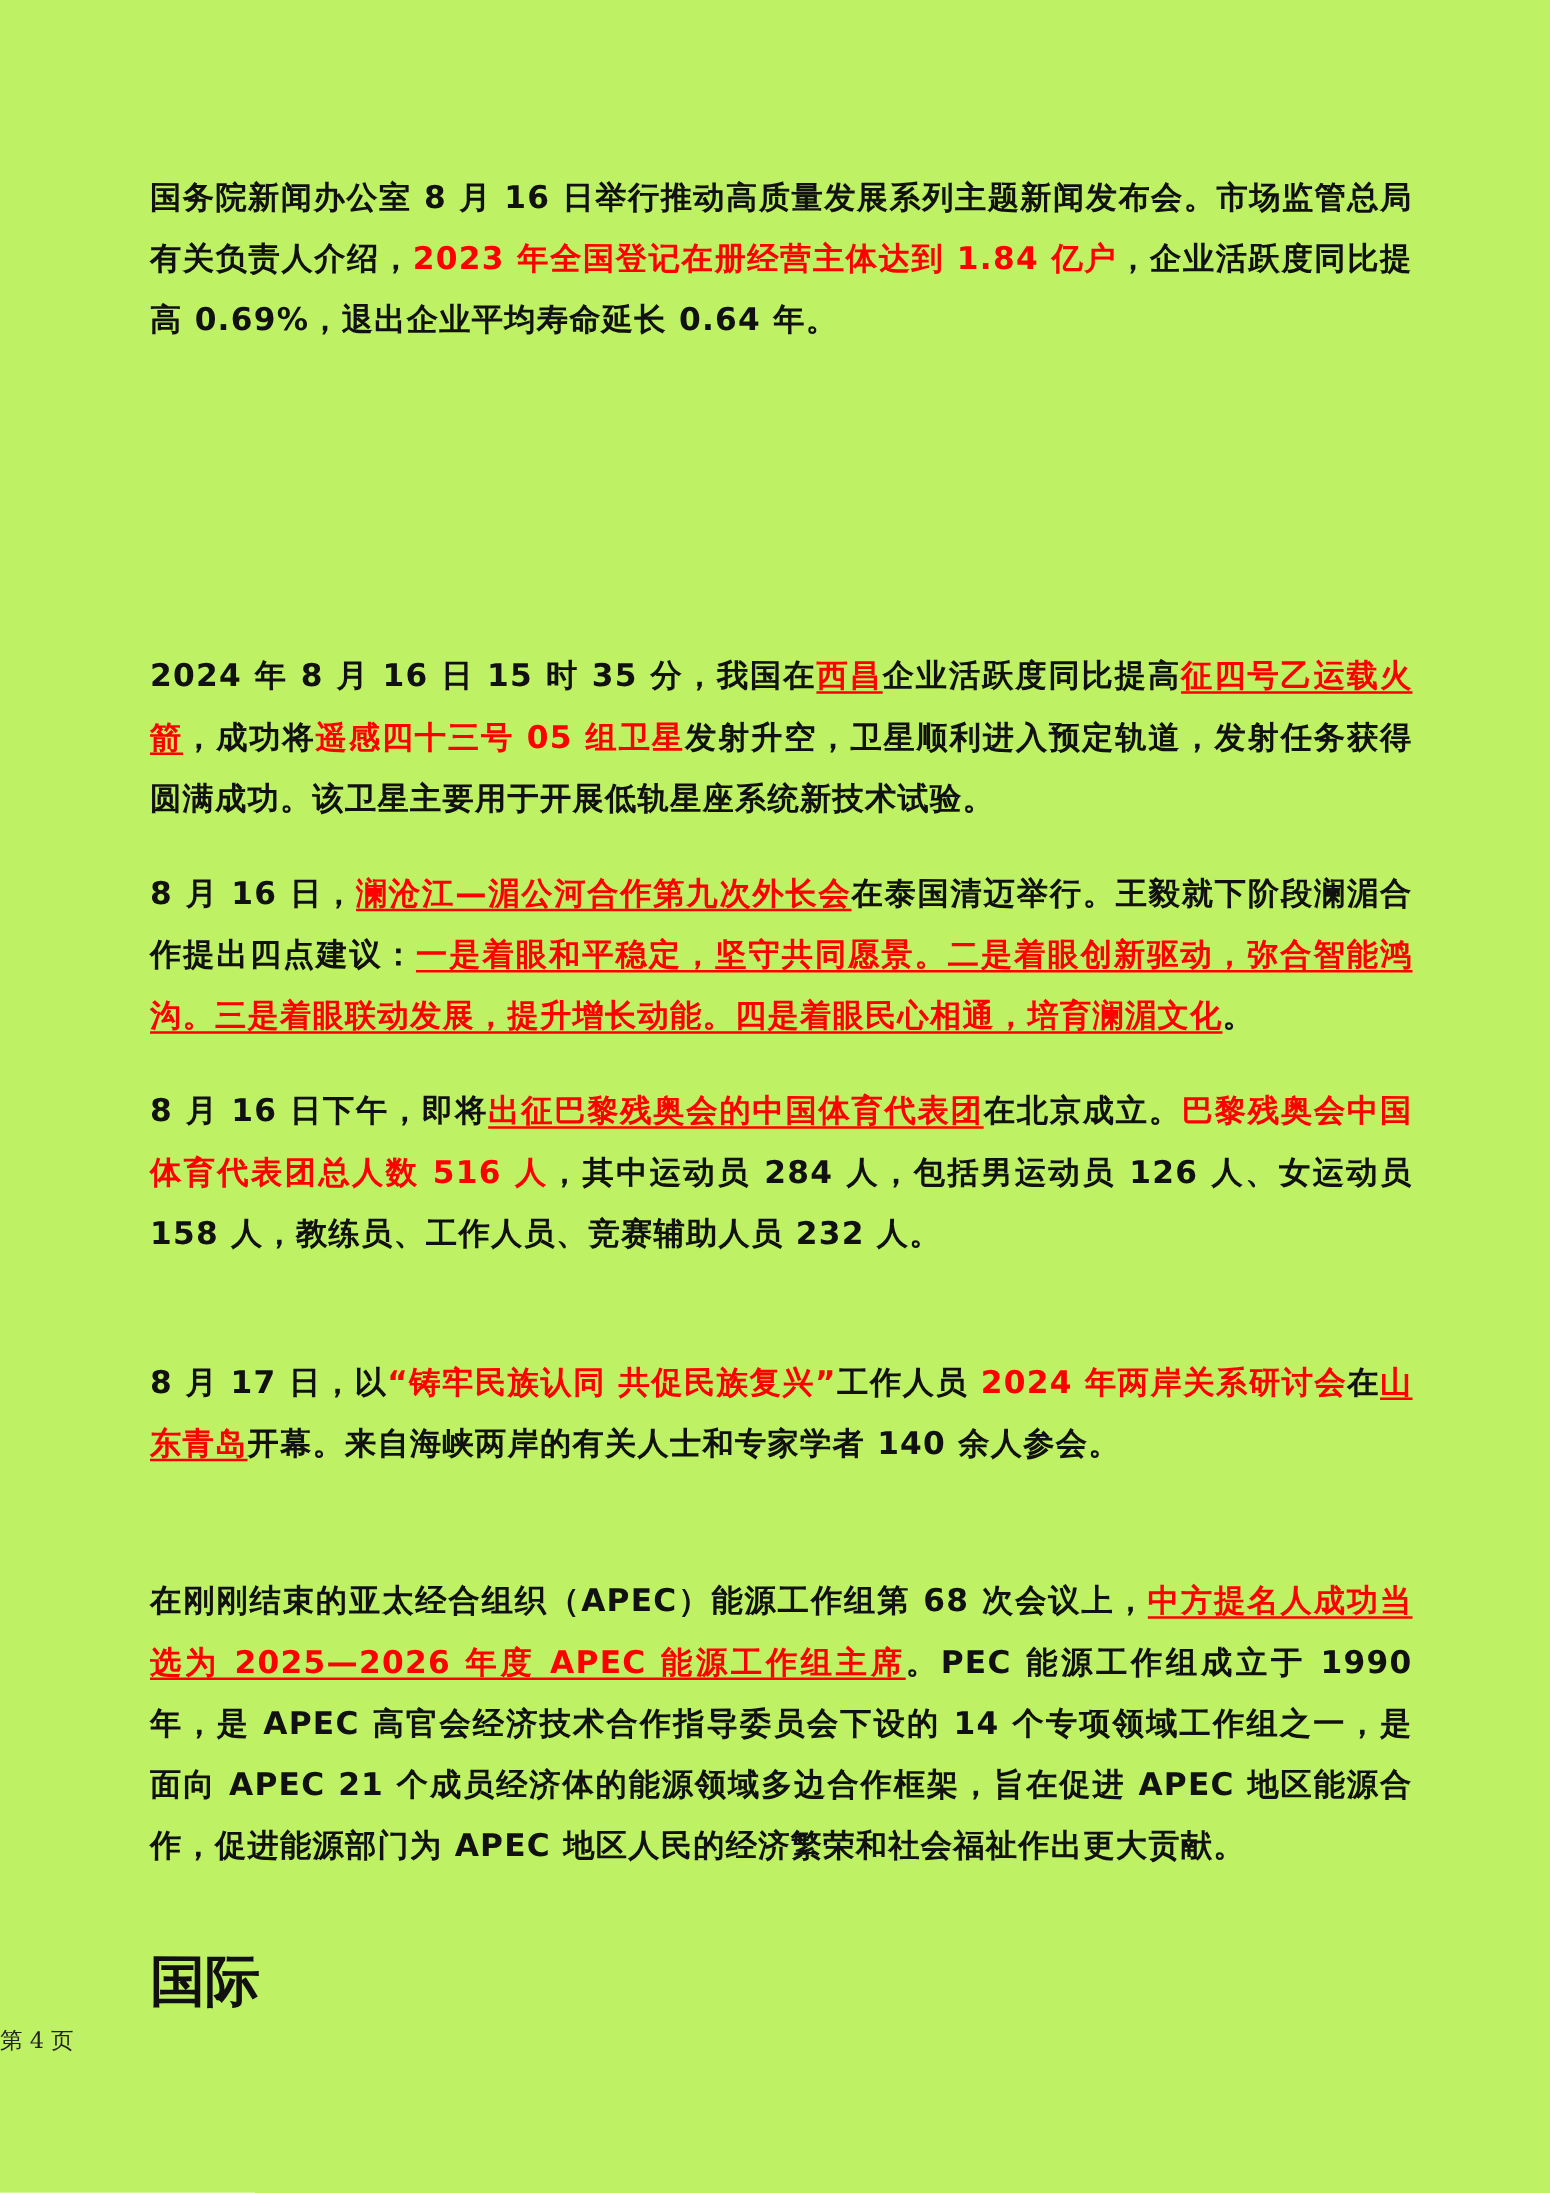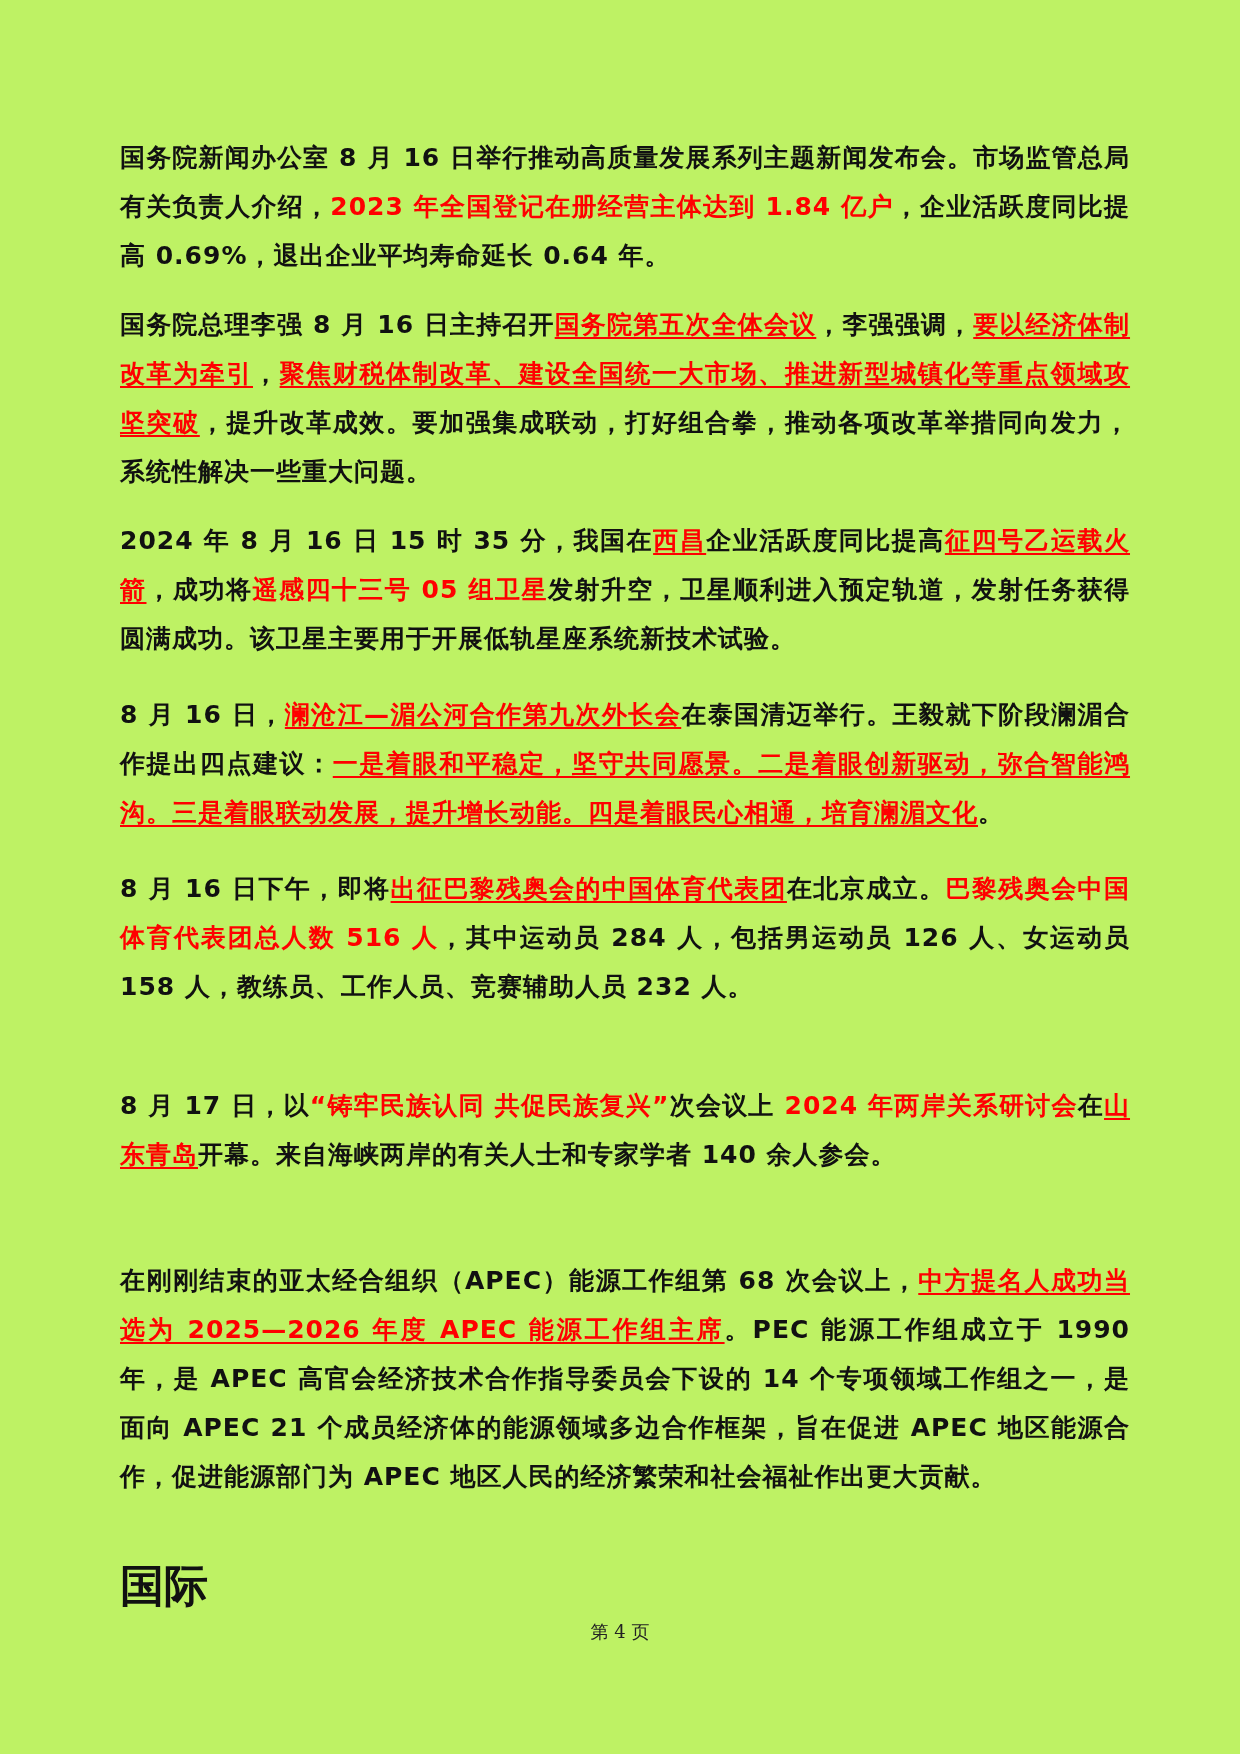--- a/index.html
+++ b/index.html
@@ -28,36 +28,35 @@
     font-weight: bold;
     font-size: 44px;
     line-height: 48px;
     color: #111111;
     margin: 0;
   }
   .footer {
     position: absolute;
     left: 0; width: 1240px;
     top: 1620px;
-    text-align: center;
+    text-align: left;
     font-family: "DejaVu Serif", "Liberation Serif", serif;
     font-size: 18px;
     color: #222;
   }
 </style>
 </head>
 <body>
 
 <div class="page">
   <p class="para" style="top:133px;"><span class="seg-normal">国务院新闻办公室 8 月 16 日举行推动高质量发展系列主题新闻发布会。市场监管总局有关负责人介绍，</span><span class="seg-red">2023 年全国登记在册经营主体达到 1.84 亿户</span><span class="seg-normal">，企业活跃度同比提高 0.69%，退出企业平均寿命延长 0.64 年。</span></p>
-  <p class="para" style="top:300px;"><span class="seg-normal">国务院总理李强 8 月 16 日主持召开</span><span class="seg-red-u">国务院第五次全体会议</span><span class="seg-normal">，李强强调，</span><span class="seg-red-u">要以经济体制改革为牵引</span><span class="seg-normal">，</span><span class="seg-red-u">聚焦财税体制改革、建设全国统一大市场、推进新型城镇化等重点领域攻坚突破</span><span class="seg-normal">，提升改革成效。要加强集成联动，打好组合拳，推动各项改革举措同向发力，系统性解决一些重大问题。</span></p>
   <p class="para" style="top:516px;"><span class="seg-normal">2024 年 8 月 16 日 15 时 35 分，我国在</span><span class="seg-red-u">西昌</span><span class="seg-normal">企业活跃度同比提高</span><span class="seg-red-u">征四号乙运载火箭</span><span class="seg-normal">，成功将</span><span class="seg-red">遥感四十三号 05 组卫星</span><span class="seg-normal">发射升空，卫星顺利进入预定轨道，发射任务获得圆满成功。该卫星主要用于开展低轨星座系统新技术试验。</span></p>
   <p class="para" style="top:690px;"><span class="seg-normal">8 月 16 日，</span><span class="seg-red-u">澜沧江—湄公河合作第九次外长会</span><span class="seg-normal">在泰国清迈举行。王毅就下阶段澜湄合作提出四点建议：</span><span class="seg-red-u">一是着眼和平稳定，坚守共同愿景。二是着眼创新驱动，弥合智能鸿沟。三是着眼联动发展，提升增长动能。四是着眼民心相通，培育澜湄文化</span><span class="seg-normal">。</span></p>
   <p class="para" style="top:864px;"><span class="seg-normal">8 月 16 日下午，即将</span><span class="seg-red-u">出征巴黎残奥会的中国体育代表团</span><span class="seg-normal">在北京成立。</span><span class="seg-red">巴黎残奥会中国体育代表团总人数 516 人</span><span class="seg-normal">，其中运动员 284 人，包括男运动员 126 人、女运动员 158 人，教练员、工作人员、竞赛辅助人员 232 人。</span></p>
-  <p class="para" style="top:1081px;"><span class="seg-normal">8 月 17 日，以</span><span class="seg-red">“铸牢民族认同 共促民族复兴”</span><span class="seg-normal">次会议上 </span><span class="seg-red">2024 年两岸关系研讨会</span><span class="seg-normal">在</span><span class="seg-red-u">山东青岛</span><span class="seg-normal">开幕。来自海峡两岸的有关人士和专家学者 140 余人参会。</span></p>
+  <p class="para" style="top:1081px;"><span class="seg-normal">8 月 17 日，以</span><span class="seg-red">“铸牢民族认同 共促民族复兴”</span><span class="seg-normal">工作人员 </span><span class="seg-red">2024 年两岸关系研讨会</span><span class="seg-normal">在</span><span class="seg-red-u">山东青岛</span><span class="seg-normal">开幕。来自海峡两岸的有关人士和专家学者 140 余人参会。</span></p>
   <p class="para" style="top:1256px;"><span class="seg-normal">在刚刚结束的亚太经合组织（APEC）能源工作组第 68 次会议上，</span><span class="seg-red-u">中方提名人成功当选为 2025—2026 年度 APEC 能源工作组主席</span><span class="seg-normal">。PEC 能源工作组成立于 1990 年，是 APEC 高官会经济技术合作指导委员会下设的 14 个专项领域工作组之一，是面向 APEC 21 个成员经济体的能源领域多边合作框架，旨在促进 APEC 地区能源合作，促进能源部门为 APEC 地区人民的经济繁荣和社会福祉作出更大贡献。</span></p>
 
   <h2 class="heading">国际</h2>
 
   <div class="footer">
     <span>第 4 页</span>
   </div>
 </div>
 
 </body></html>

